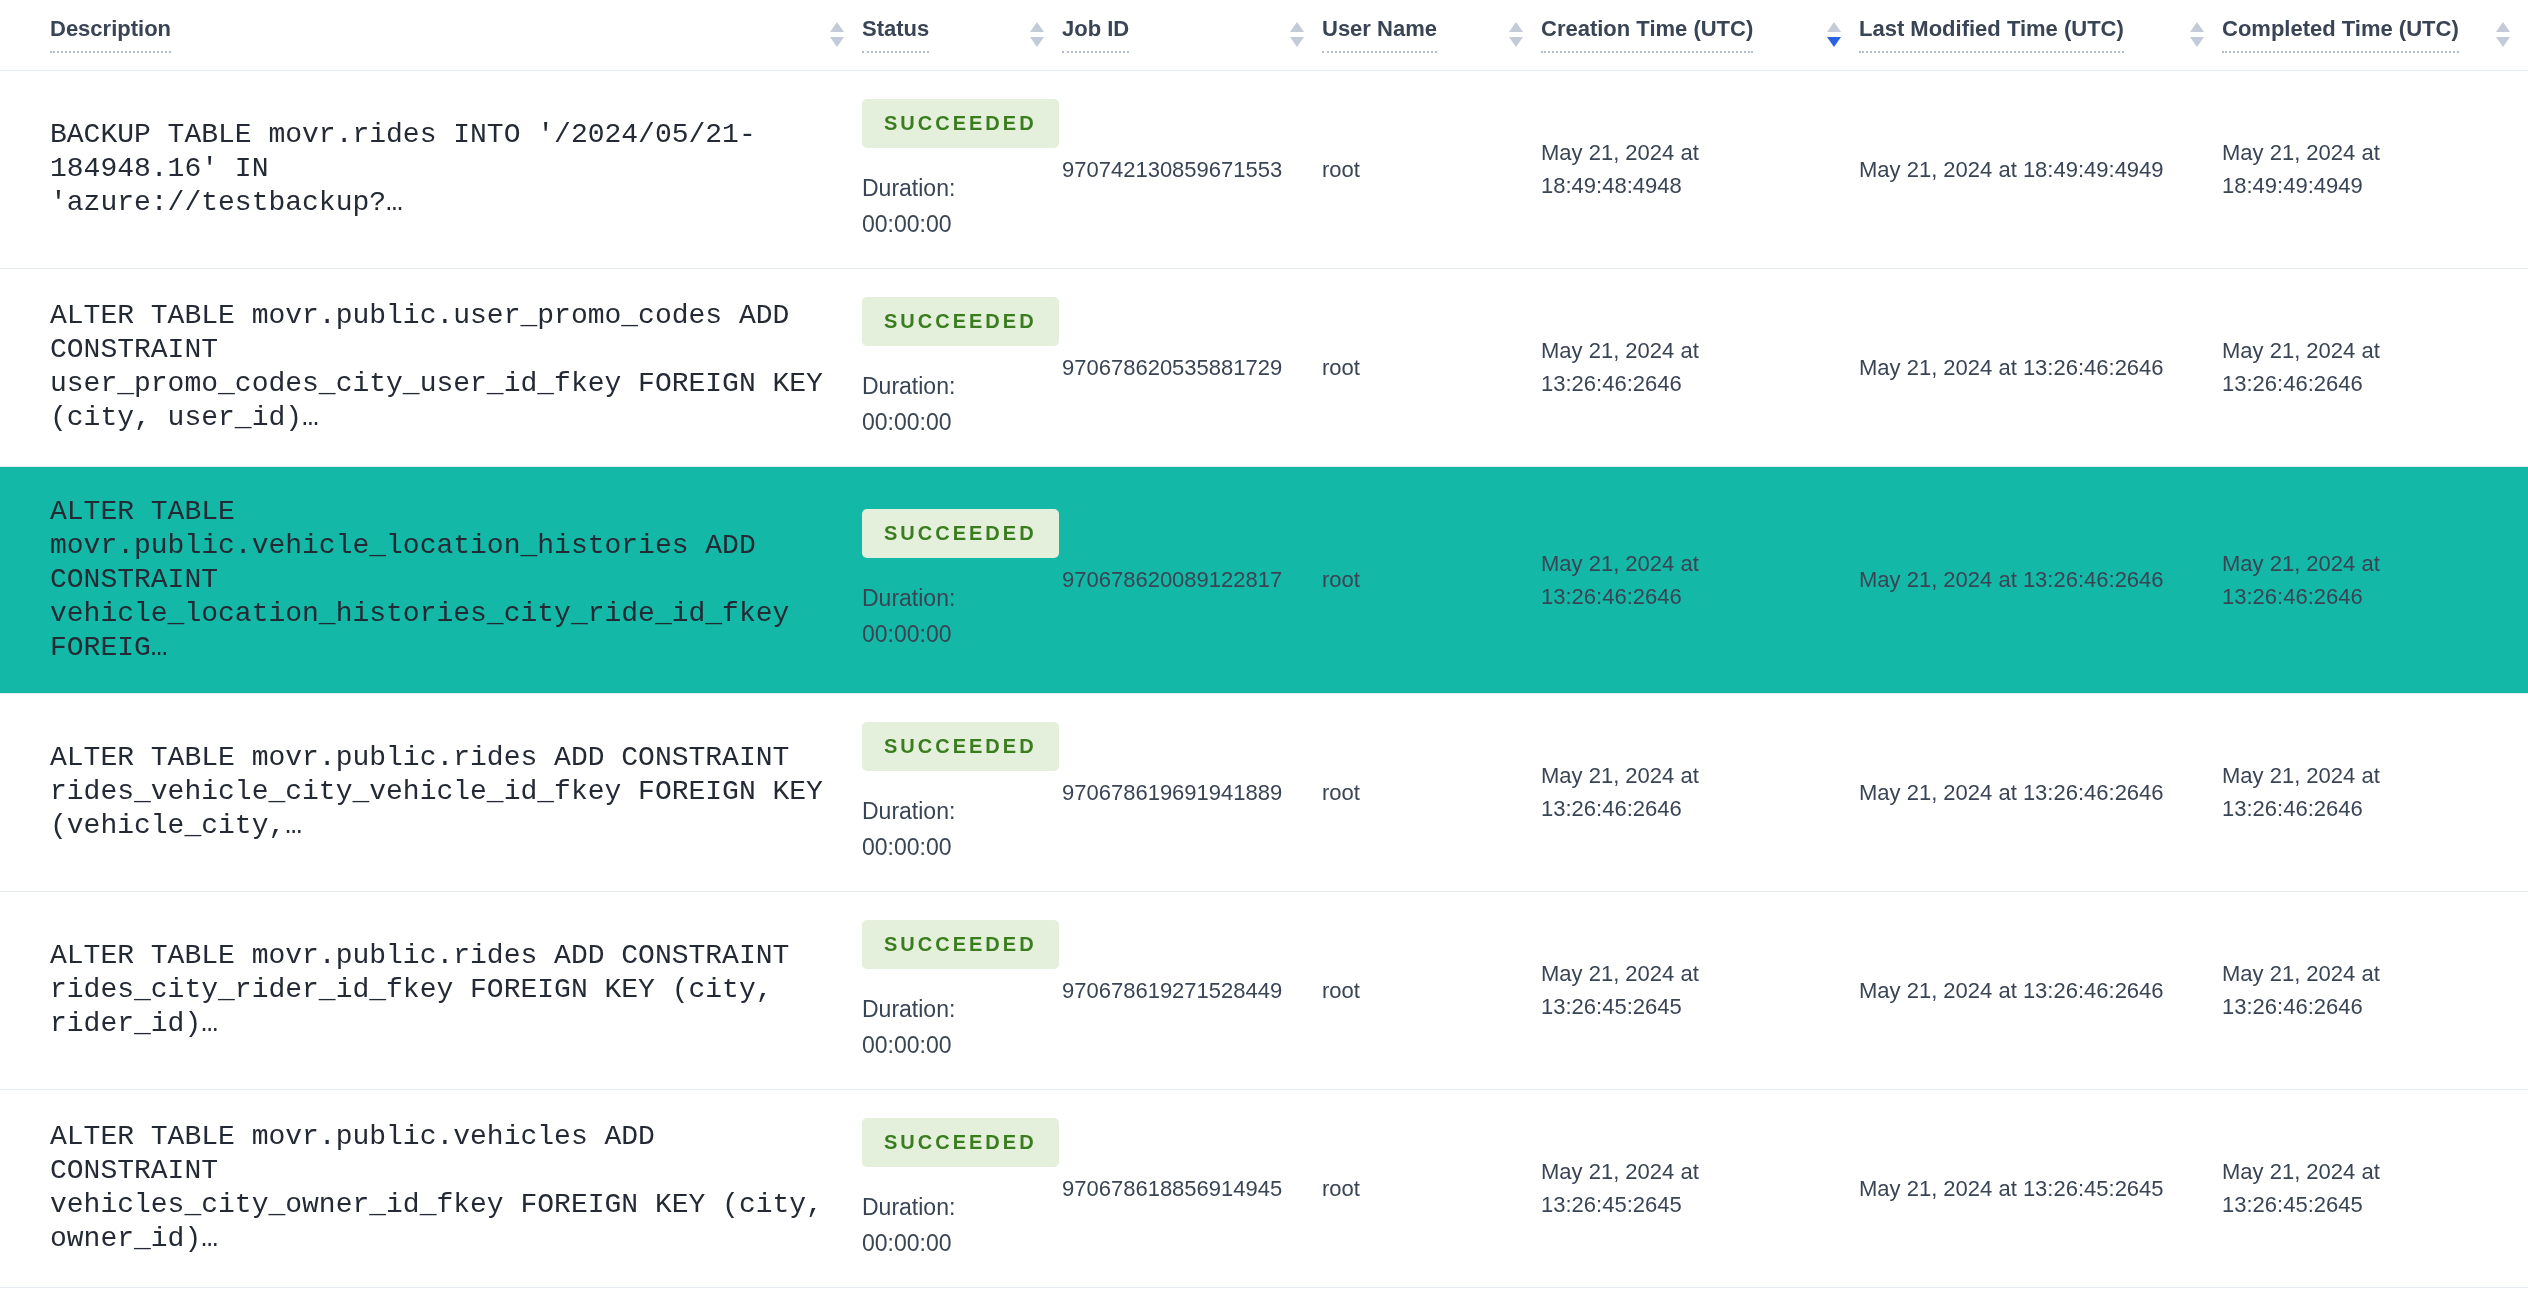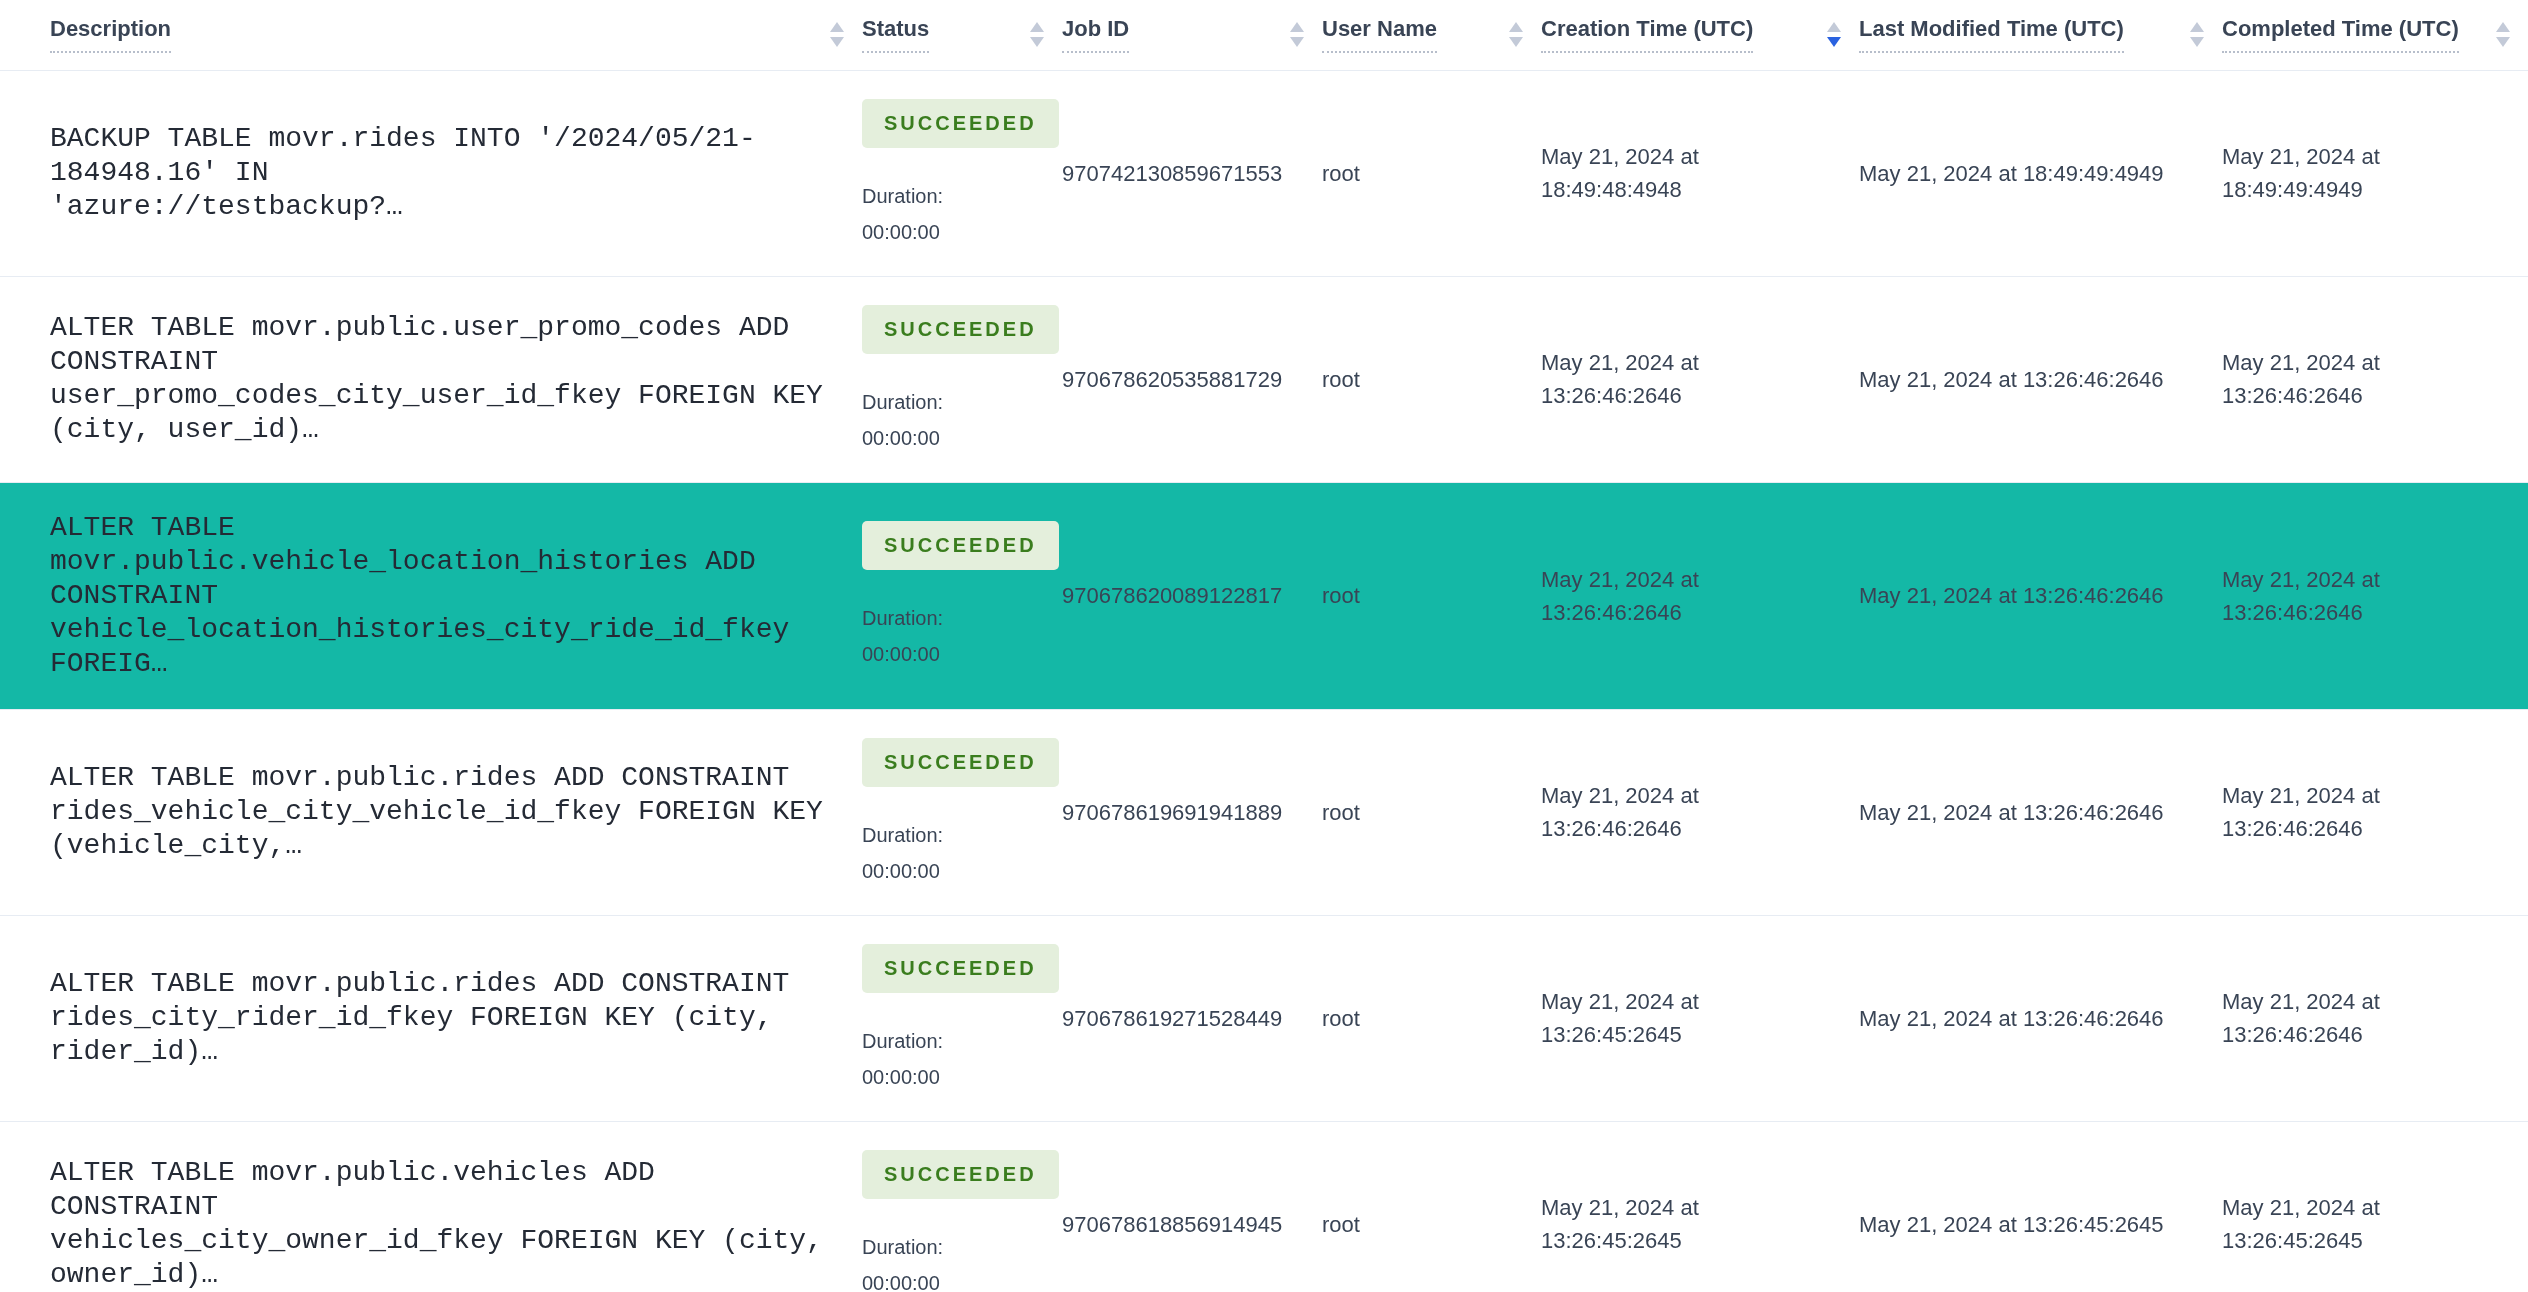--- a/index.html
+++ b/index.html
@@ -89,21 +89,21 @@
   .status-badge {
     display: inline-block;
     padding: 8px 22px;
     border-radius: 5px;
     font-size: 20px;
     font-weight: bold;
     letter-spacing: 3px;
   }
   .status-badge.succeeded { background: #e4efdc; color: #3a7d1e; }
   .status-badge.running   { background: #e1ebfa; color: #2161c4; }
-  .duration { margin-top: 32px; font-size: 20px; line-height: 32px; color: #394455; }
+  .duration { margin-top: 24px; font-size: 23px; line-height: 32px; color: #394455; }
   .duration-value { margin-top: 4px; }
 </style>
 </head>
 <body>
 
 <table class="jobs-table">
   <colgroup>
     <col class="c-desc">
       <col class="c-status">
       <col class="c-jobid">

